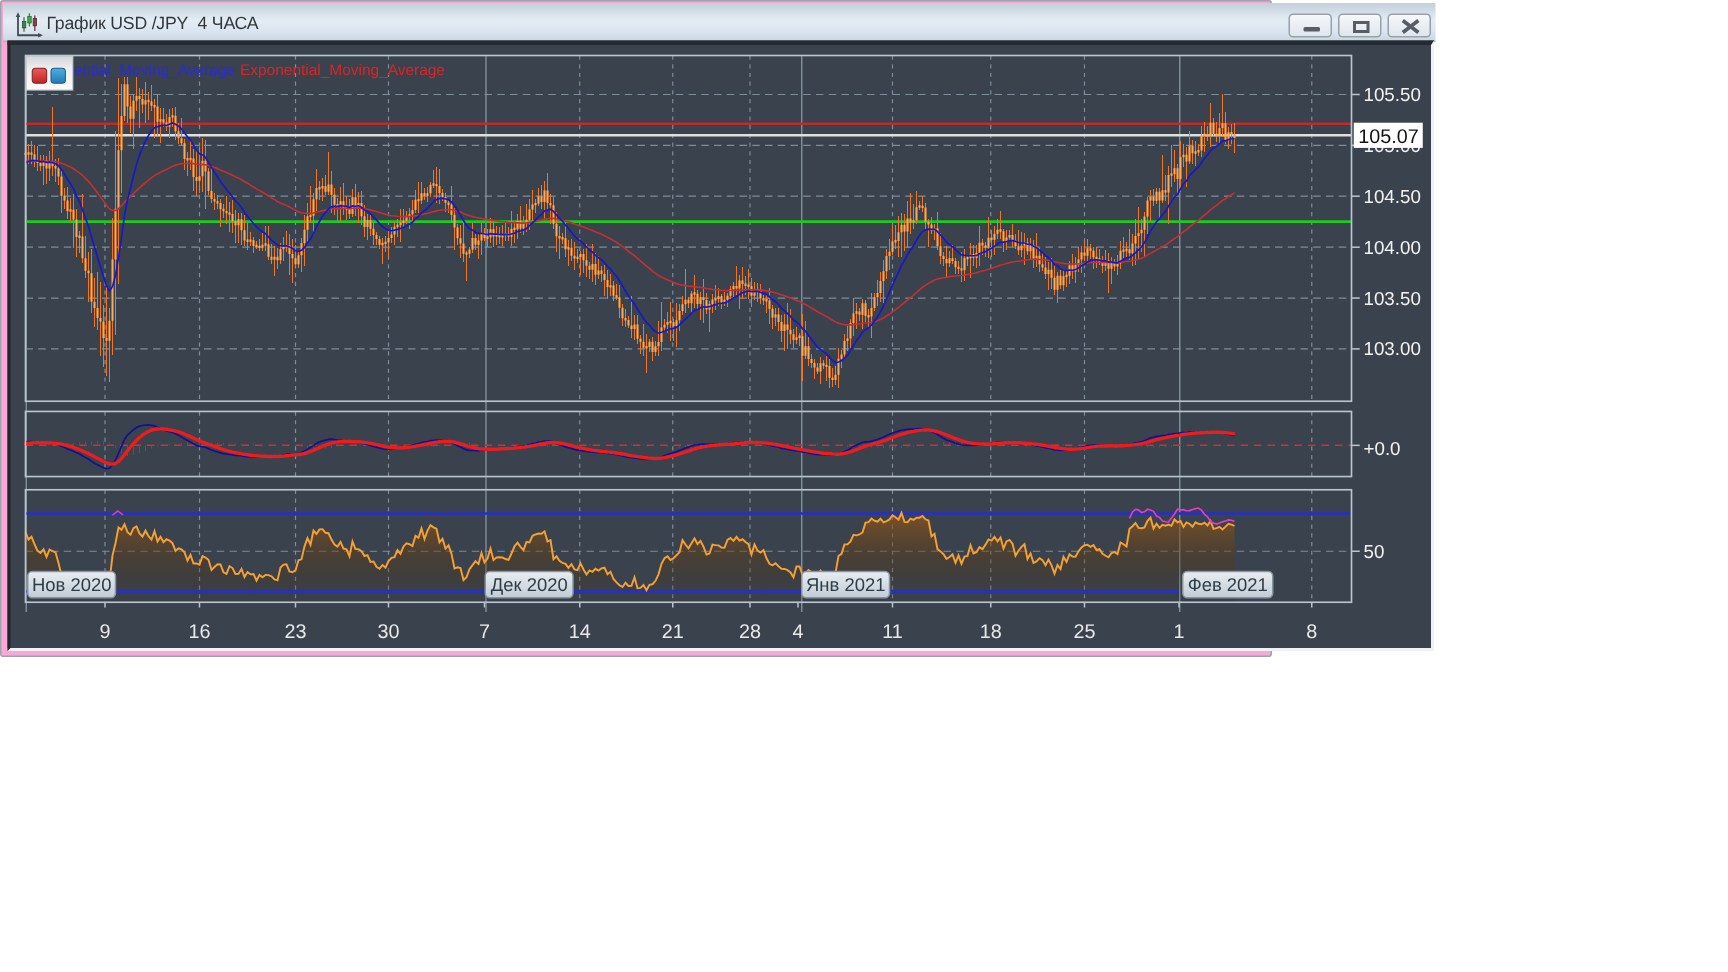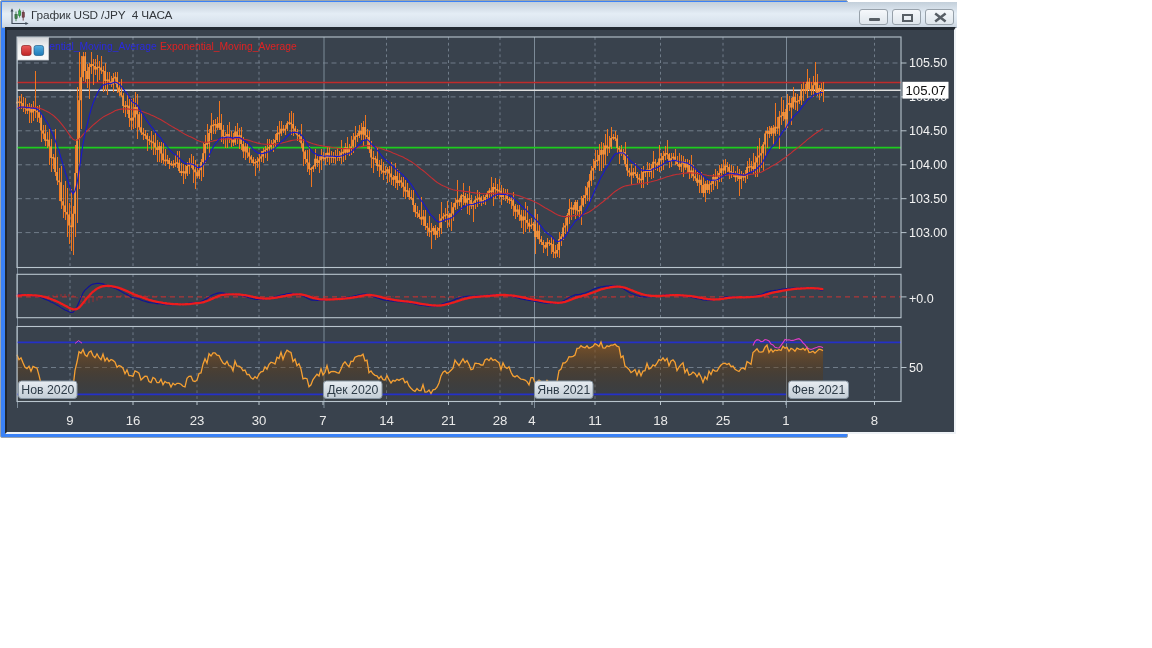--- a/index.html
+++ b/index.html
@@ -1,16 +1,16 @@
 <!DOCTYPE html>
 <html><head><meta charset="utf-8"><style>
 *{margin:0;padding:0;box-sizing:border-box}
 body{width:1152px;height:648px;background:#ffffff;font-family:"Liberation Sans",sans-serif;position:relative;overflow:hidden}
 </style></head><body>
-<div style="position:absolute;left:0;top:0;width:848px;height:438px;background:#3b82f6;border:1px solid #9aa4ae;border-radius:2px">
+<div style="position:absolute;left:0;top:0;width:848px;height:438px;background:#f9a8d4;border:1px solid #9aa4ae;border-radius:2px">
   <div style="position:absolute;left:1px;top:1px;width:955px;height:26px;background:linear-gradient(#c3cfda,#e4edf5 45%,#dae4ee 75%,#c9d4df)"></div>
   <div style="position:absolute;left:1px;top:26px;width:955px;height:1px;background:#aeb8c2"></div>
   <div style="position:absolute;left:30px;top:7px;font-size:11.8px;letter-spacing:-0.15px;color:#32373c">График USD /JPY&nbsp; 4 ЧАСА</div>
   <svg width="19" height="18" viewBox="0 0 19 18" style="position:absolute;left:9px;top:7px">
 <path d="M2 2.6 L2 15.5 L17 15.5" stroke="#414c58" stroke-width="1.2" fill="none"></path>
 <path d="M2 0.2 L0.5 3.4 L3.5 3.4 Z" fill="#414c58"></path>
 <path d="M18.6 15.5 L15.4 14 L15.4 17 Z" fill="#414c58"></path>
 <line x1="6" y1="3.5" x2="6" y2="13.2" stroke="#3f7a48" stroke-width="0.9"></line>
 <rect x="4.9" y="6.4" width="2.3" height="4.2" fill="#41854b" stroke="#2b4a31" stroke-width="0.5"></rect>
 <line x1="9.6" y1="0.8" x2="9.6" y2="9.6" stroke="#2f9440" stroke-width="0.9"></line>

